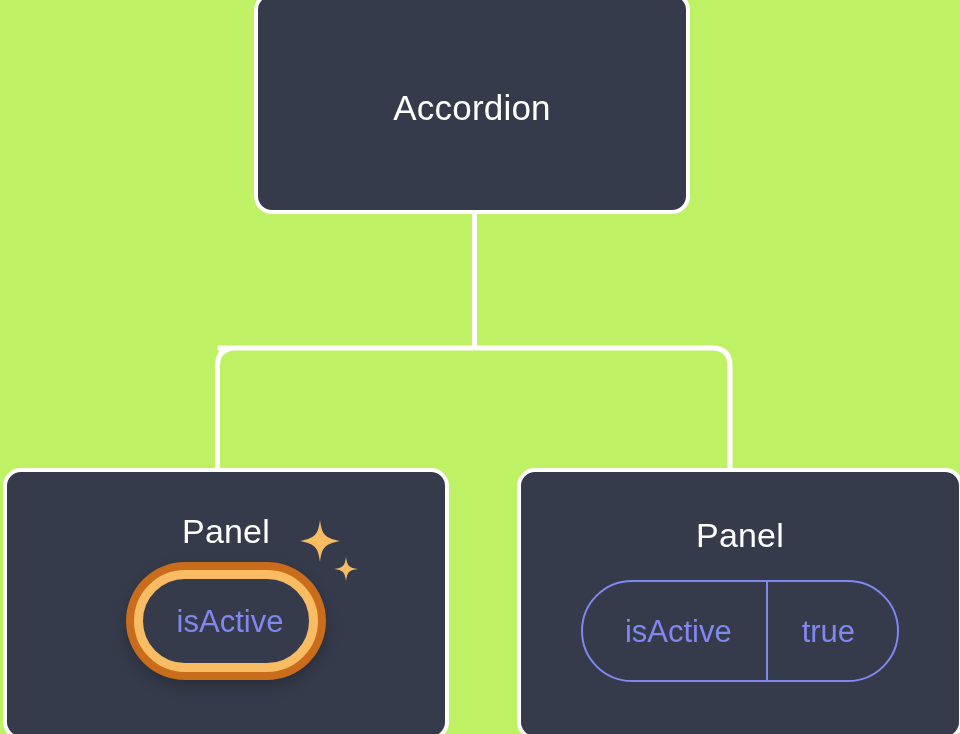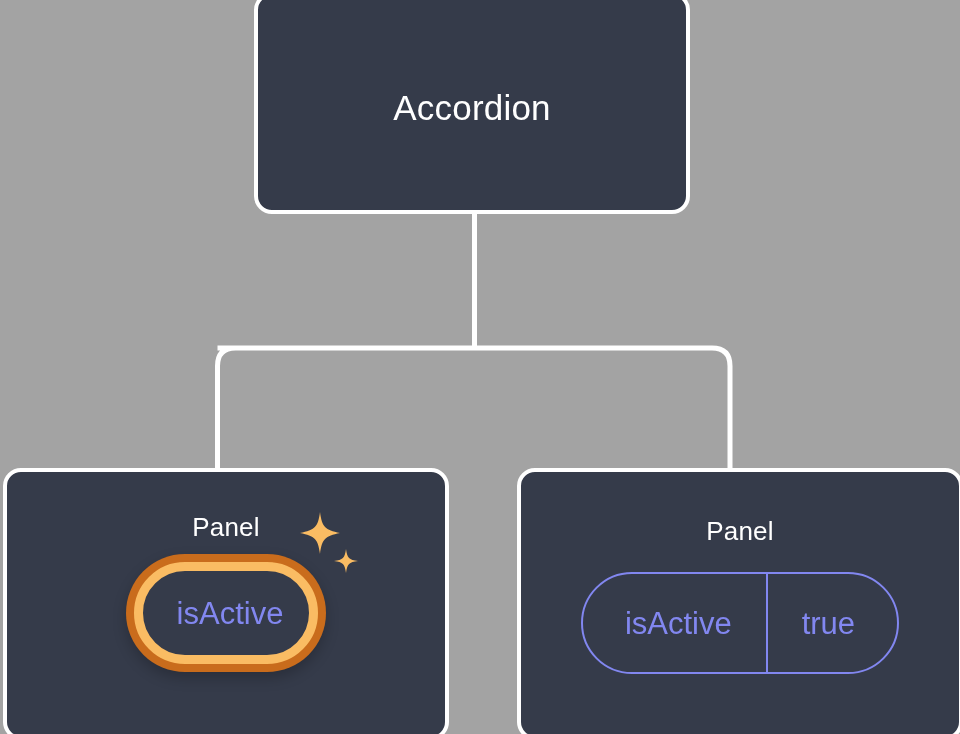--- a/index.html
+++ b/index.html
@@ -4,21 +4,21 @@
 <style>
   html, body {
     margin: 0;
     padding: 0;
     background: #4c6672;
   }
   #stage {
     position: relative;
     width: 960px;
     height: 734px;
-    background: #a3a3a3;
+    background: #bef264;
     overflow: hidden;
     font-family: "Liberation Sans", sans-serif;
   }
 
   
   .edge-svg {
     position: absolute;
     left: 0;
     top: 0;
     width: 960px;
@@ -61,21 +61,21 @@
     display: flex;
     flex-direction: column;
     align-items: center;
   }
 
   .node-panel-left  { left: 3px; }
   .node-panel-right { left: 517px; }
 
   .node-title-panel {
     color: #ffffff;
-    font-size: 26px;
+    font-size: 34px;
     font-weight: 400;
     line-height: 1;
     margin-top: 42px;
     letter-spacing: 0.2px;
   }
   .node-panel-right .node-title-panel { margin-top: 46px; }
 
   
   .pill-wrap {
     position: relative;

